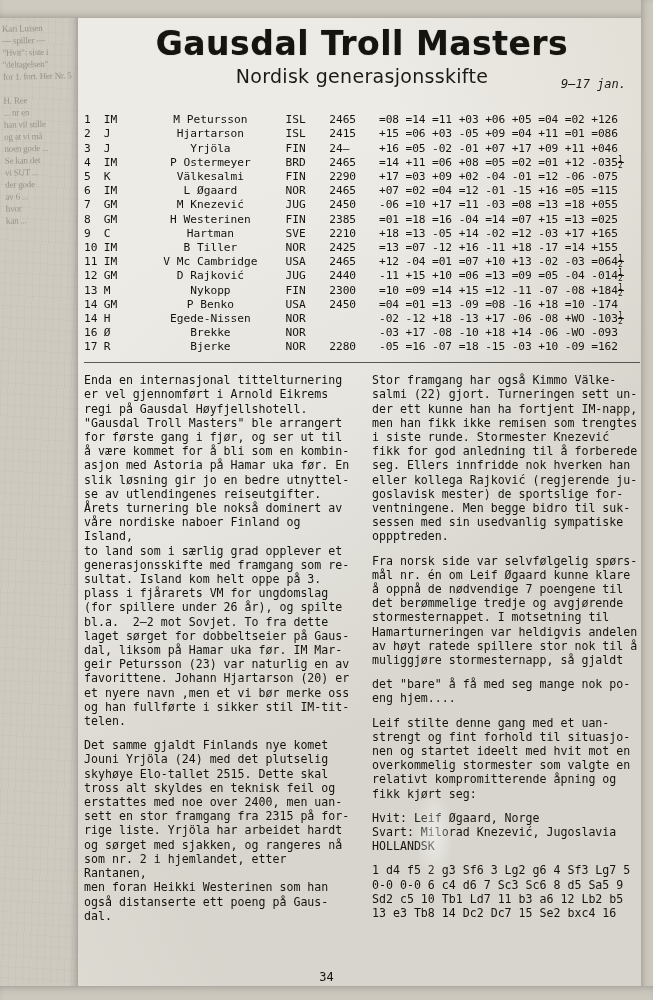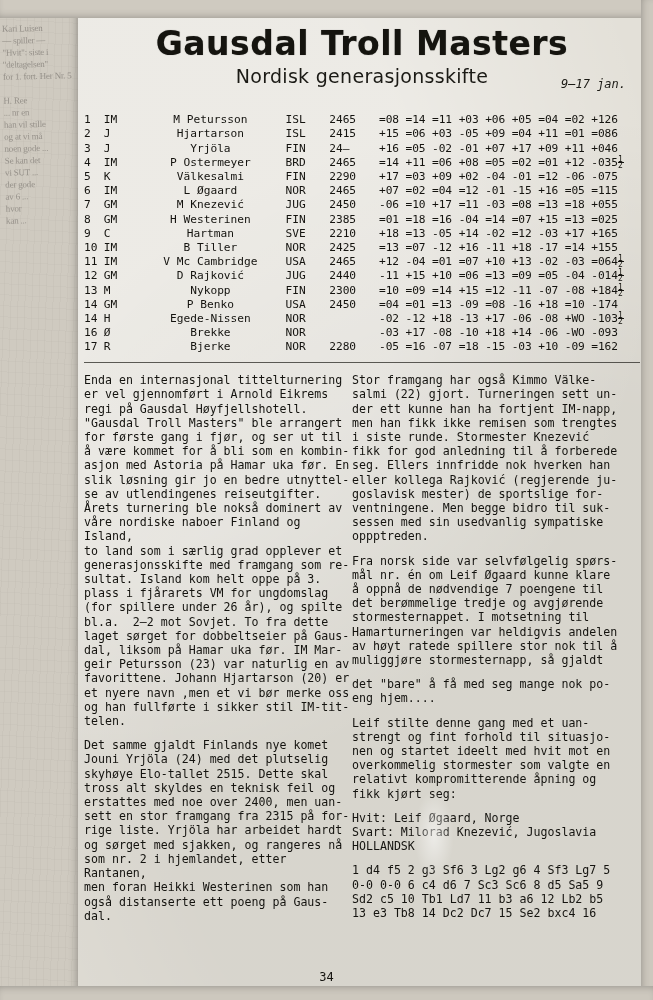--- a/index.html
+++ b/index.html
@@ -155,20 +155,21 @@
     background: #14130f;
   }
   .rule {
     margin-top: 8px;
     height: 1px;
     background: #2a2823;
     opacity: 0.75;
   }
   .columns {
     display: flex;
+    gap: 20px;
     margin-top: 10px;
   }
   .col {
     width: 268px;
     font-family: "DejaVu Sans Mono", monospace;
     font-size: 11.6px;
     line-height: 14.2px;
     color: #14130f;
     white-space: pre-wrap;
     word-break: normal;

